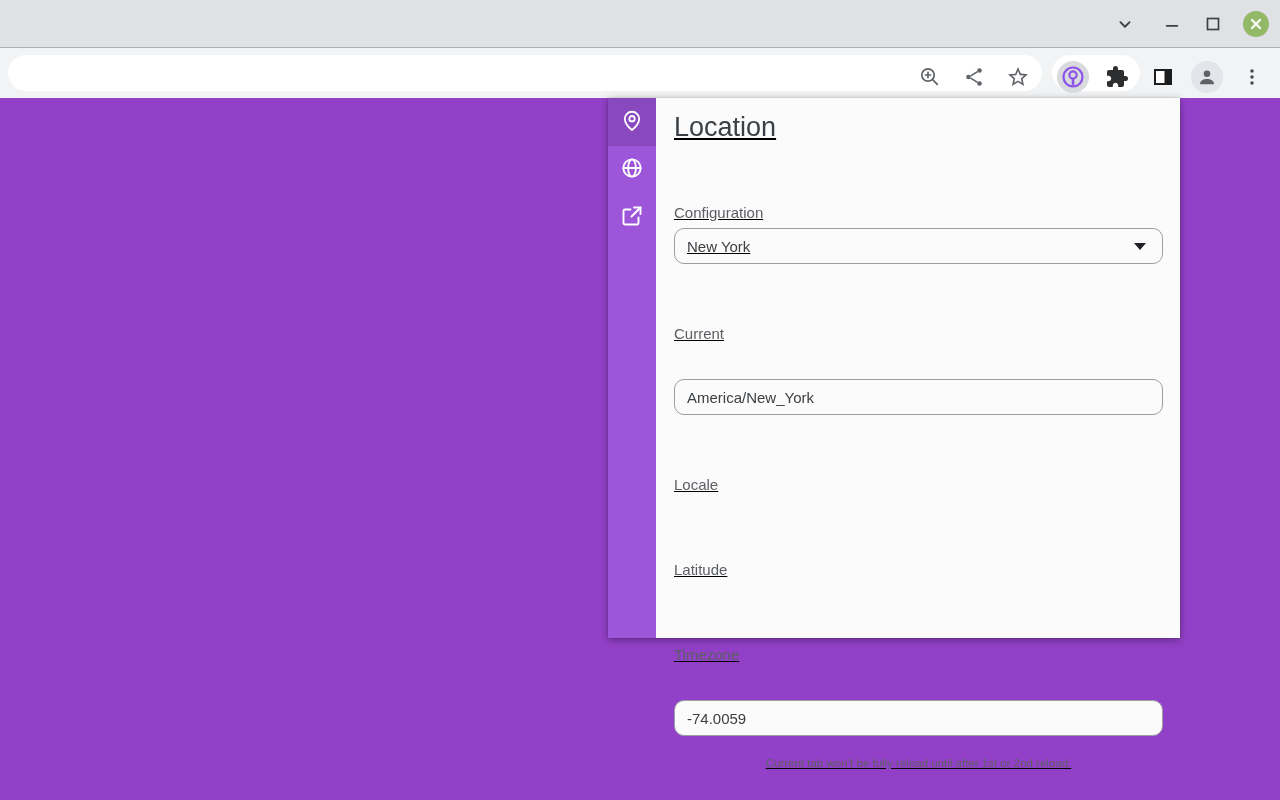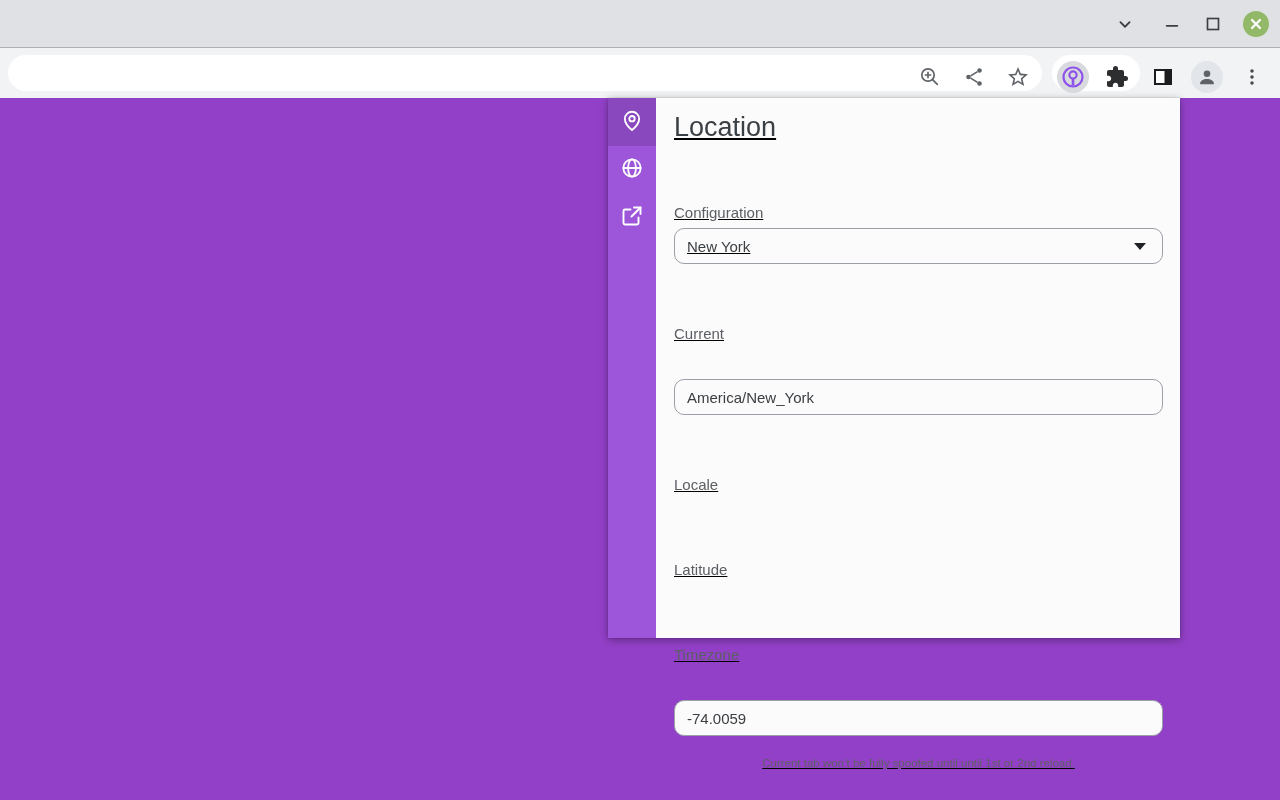--- a/index.html
+++ b/index.html
@@ -196,17 +196,17 @@
 
       <div class="field">
         <span class="field-label">Latitude</span>
       </div>
 
       <div class="field">
         <span class="field-label">Timezone</span>
         <input class="control" type="text" value="-74.0059" style="">
       </div>
 
-      <div class="popup-note">Current tab won’t be fully spoofed until until 1st or 2nd reload.</div>
+      <div class="popup-note">Current tab won’t be fully reload until after 1st or 2nd reload.</div>
     </div>
 
   </div>
 </div>
 
 </body></html>

